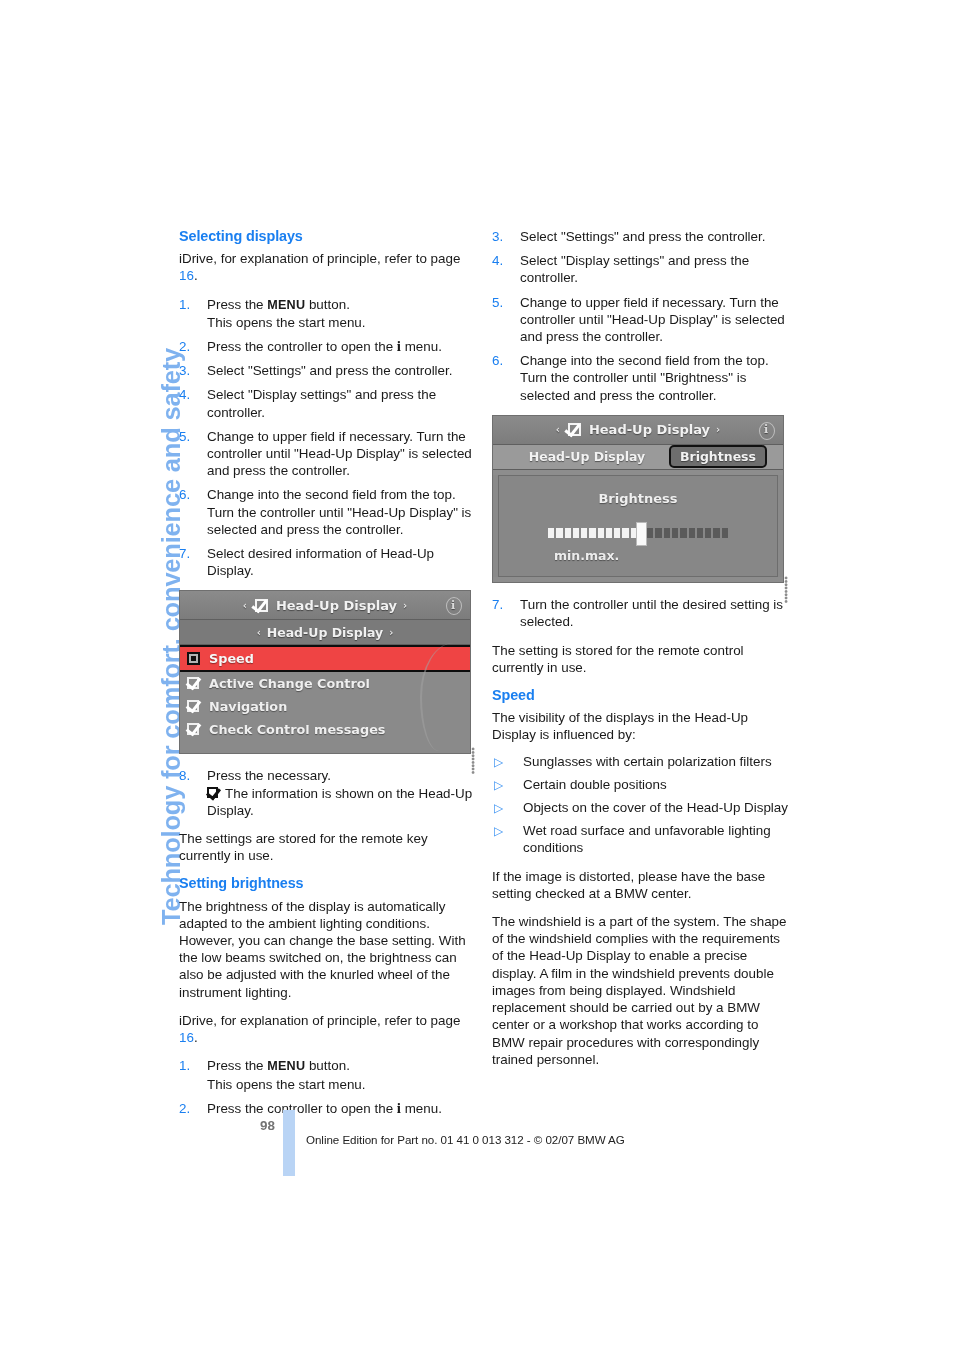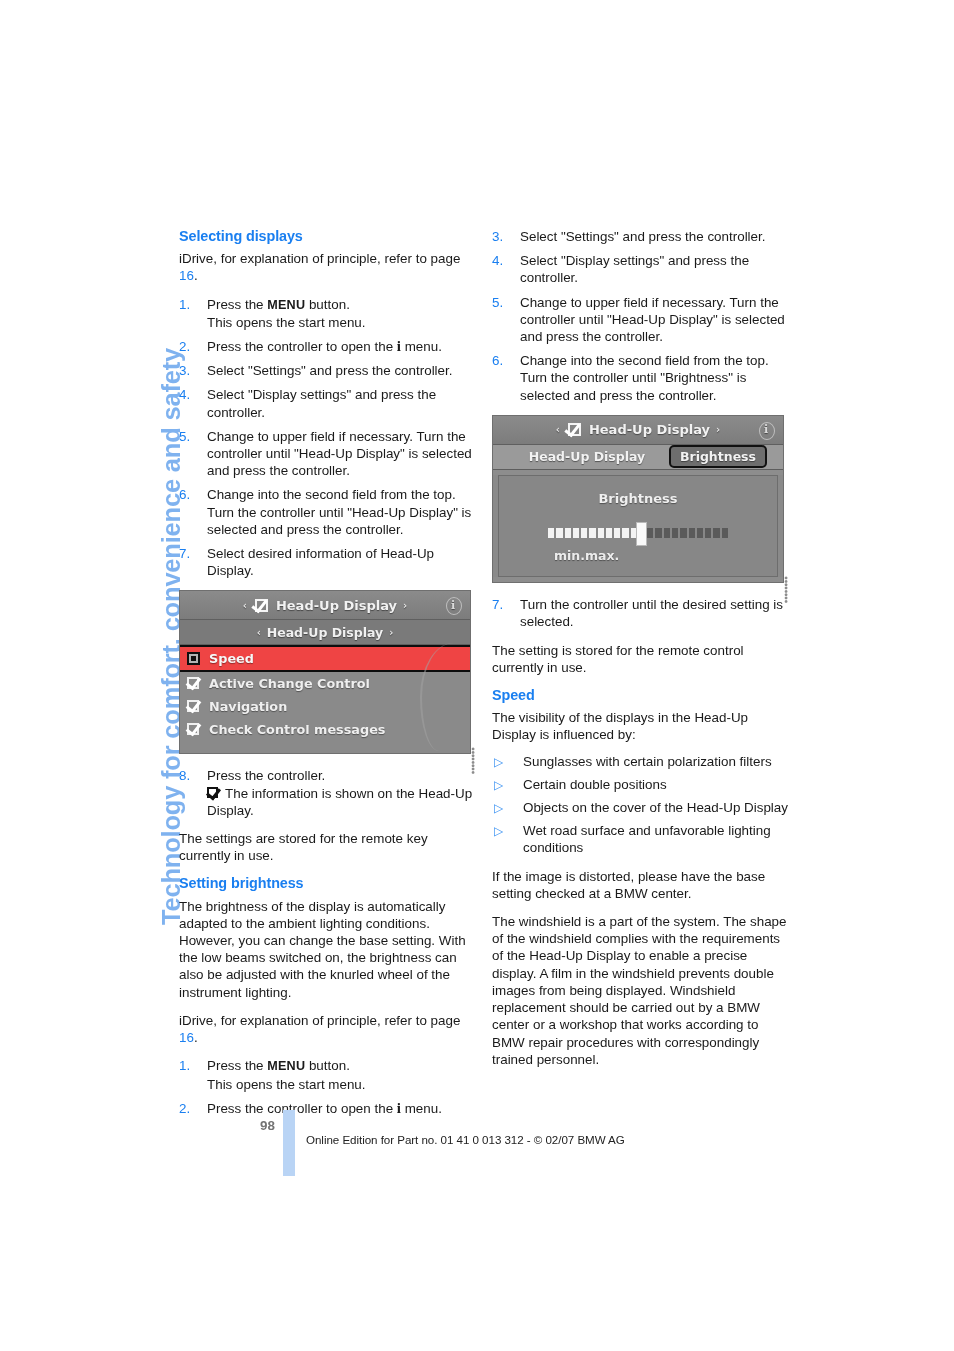--- a/index.html
+++ b/index.html
@@ -511,21 +511,21 @@
           <span>Check Control messages</span>
         </div>
         <div style="height:12px"></div>
       </div>
       <div class="fig-credit">●●●●●●●●</div>
     </div>
 
     <ol class="steps">
       <li>
         <span class="num">8.</span>
-        <span>Press the controller.</span><br>
+        <span>Press the necessary.</span><br>
         <span class="cb-inline"></span><span>The information is shown on the Head-Up Display.</span>
       </li>
     </ol>
 
     <p class="para">The settings are stored for the remote key currently in use.</p>
 
     <h2 class="sec">Setting brightness</h2>
 
     <p class="para">The brightness of the display is automatically adapted to the ambient lighting conditions. However, you can change the base setting. With the low beams switched on, the brightness can also be adjusted with the knurled wheel of the instrument lighting.</p>
 

